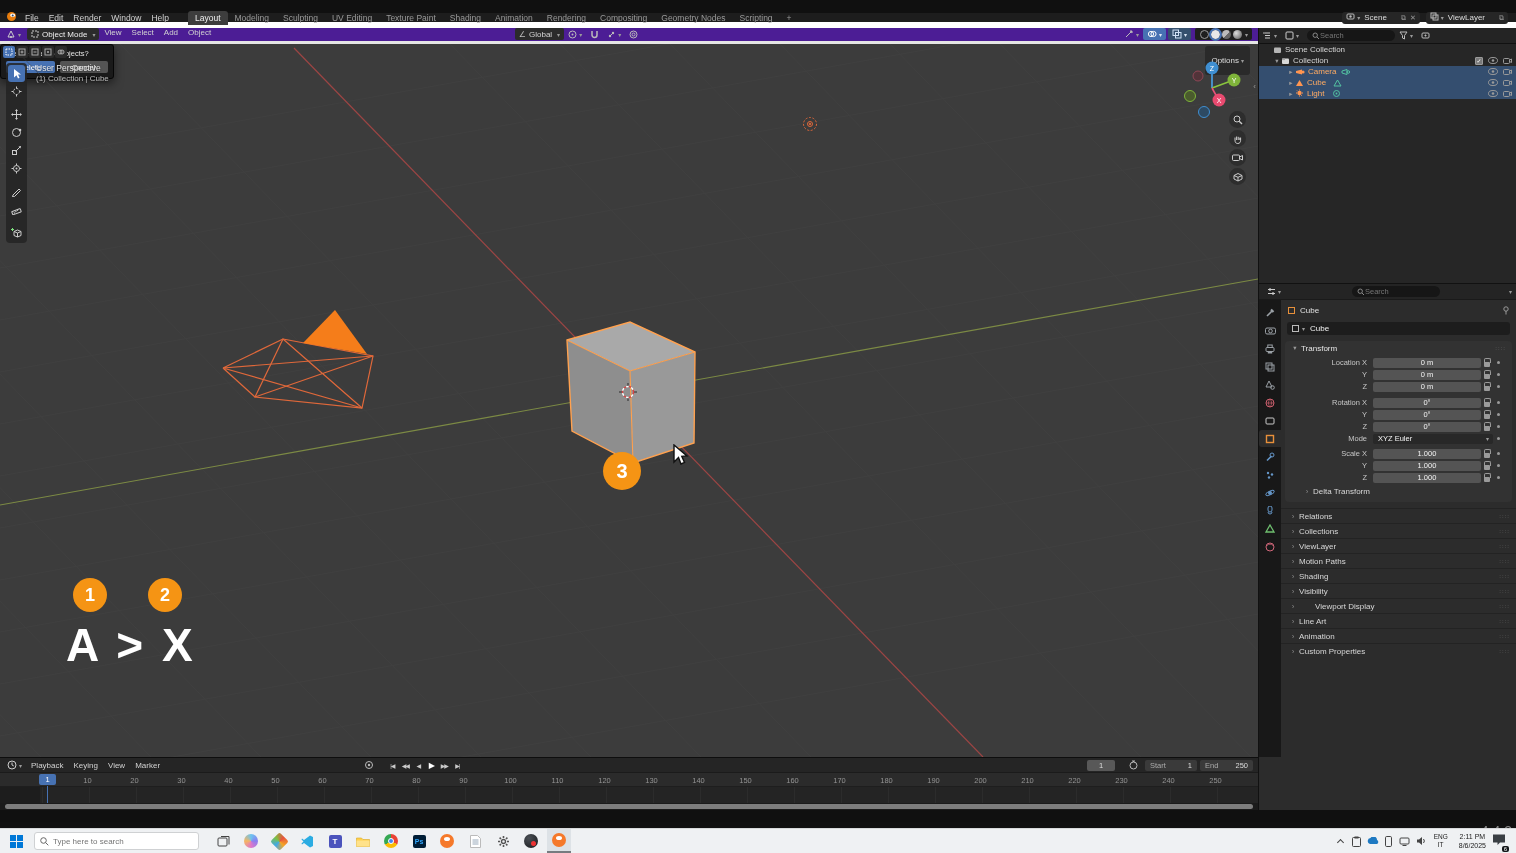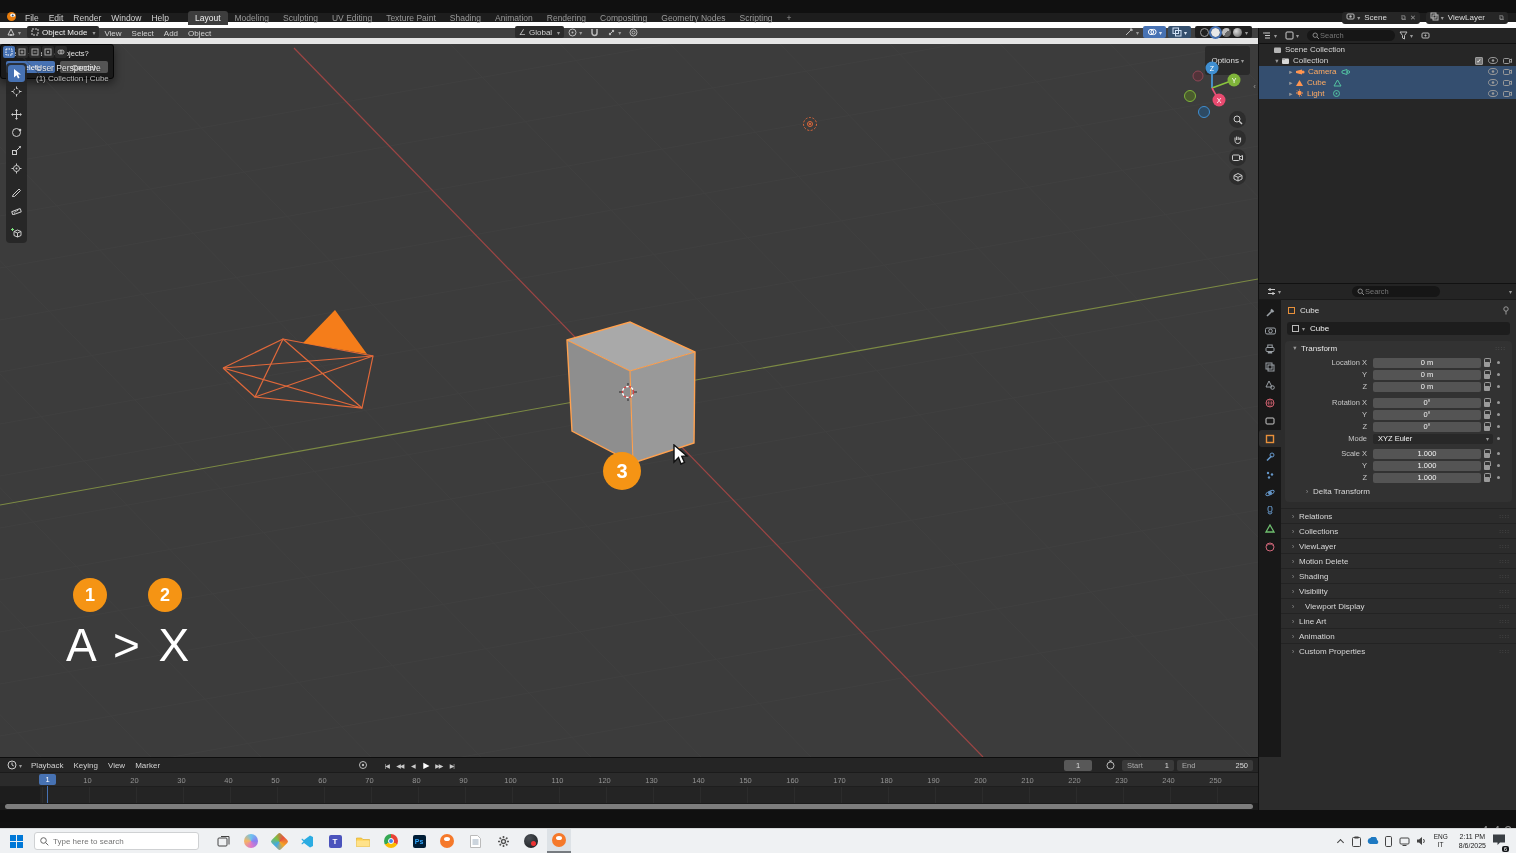--- a/index.html
+++ b/index.html
@@ -12,21 +12,21 @@
   
   #titlebar{left:0;top:0;width:1516px;height:13px;background:#0c0c0c;display:flex;align-items:center;font-size:8.5px;color:#bdbdbd}
   .winbtn{width:26px;height:13px;display:flex;align-items:center;justify-content:center;color:#cfcfcf;font-size:7.5px}
   
   #topbar{left:0;top:13px;width:1516px;height:15px;background:#1d1d1d;display:flex;align-items:center;font-size:8.5px;border-bottom:6px solid #ffffff}
   .menu{padding:0 5px;color:#d2d2d2}
   .wtab{padding:2px 7px;color:#9a9a9a;border-radius:3px 3px 0 0;white-space:nowrap}
   .wtab.active{background:#3d3d3d;color:#f1f1f1}
   .idwidget{background:#262626;border-radius:3px;height:12px;display:flex;align-items:center;padding:0 4px;margin-left:6px;font-size:8px;color:#ddd}
   
-  #vheader{left:0;top:28px;width:1258px;height:16px;background:#404040;display:flex;align-items:flex-end;font-size:8px;color:#d5d5d5;border-bottom:6px solid #e5e5e5}
+  #vheader{left:0;top:28px;width:1258px;height:16px;background:#4c1d95;display:flex;align-items:flex-start;font-size:8px;color:#d5d5d5;border-bottom:3px solid #e5e5e5}
   #oheader{left:1258px;top:28px;width:258px;height:16px;background:#242424;display:flex;align-items:center;border-bottom:1px solid #111;border-left:1px solid #111}
   .hbtn{display:flex;align-items:center;padding:0 4px;height:12px;border-radius:2px}
   .pill{background:#2b2b2b;border-radius:2px;height:12px;display:flex;align-items:center;padding:0 4px}
   .searchpill{background:#161616;border-radius:7px;height:11px;display:flex;align-items:center;padding:0 5px;color:#8a8a8a}
   .searchpill input{background:transparent;border:0;outline:0;color:#bbb;font-size:7.5px;width:70px;font-family:"Liberation Sans",sans-serif}
   .ball{width:9px;height:9px;border-radius:50%;margin:0 1px}
   
   #viewport{left:0;top:44px;width:1258px;height:713px;background:#3c3c3c;overflow:hidden}
   #toolsettings{left:3px;top:2px;display:flex;gap:1px}
   .ts{width:12px;height:12px;background:#2a2a2a;border-radius:2px;display:flex;align-items:center;justify-content:center;font-size:7px;color:#bbb}
@@ -42,21 +42,21 @@
   .navaid{right:12px;width:17px;height:17px;border-radius:50%;background:rgba(40,40,40,.75);display:flex;align-items:center;justify-content:center}
   
   #dialog{left:628px;top:386px;width:114px;background:#1a1a1a;border:1px solid #060606;border-radius:3px;box-shadow:0 4px 10px rgba(0,0,0,.5);z-index:5}
   #dialog .dtitle{font-size:7.5px;color:#e3e3e3;padding:4px 6px 3px}
   #dialog .dbtns{display:flex;gap:5px;padding:0 5px 5px}
   .dbtn{flex:1;height:12px;border-radius:2px;font-size:7.5px;display:flex;align-items:center;justify-content:center}
   .dbtn.primary{background:#4772b3;color:#fff}
   .dbtn.neutral{background:#545454;color:#eee}
   
   .stepcircle{border-radius:50%;background:#f59414;color:#fff;display:flex;align-items:center;justify-content:center;font-weight:bold;z-index:6}
-  #shortcut{left:66px;top:574px;font-size:46px;font-weight:normal;color:#fff;letter-spacing:3px;z-index:6}
+  #shortcut{left:66px;top:574px;font-size:46px;font-weight:bold;color:#fff;letter-spacing:3px;z-index:6}
   
   #outliner{left:1258px;top:44px;width:258px;height:239px;background:#262626;border-left:1px solid #111;font-size:8px;color:#d5d5d5}
   .olrow{height:11px;display:flex;align-items:center;position:relative}
   .olrow.sel{background:#344e6f}
   .olrow .nm{margin-left:3px}
   .olrow.sel .nm{color:#ffab63}
   .exp{color:#9a9a9a;font-size:6.5px;width:8px;text-align:center}
   .rowicons{position:absolute;right:4px;display:flex;gap:5px;align-items:center}
   #properties{left:1258px;top:283px;width:258px;height:527px;background:#2c2c2c;border-left:1px solid #111;border-top:1px solid #111;font-size:8px}
   #ptabs{position:absolute;left:0;top:16px;bottom:0;width:22px;background:#181818}
@@ -771,36 +771,36 @@
             <span style="margin-left:2px">Collections</span>
             <span class="grip">::::</span>
           </div>
           <div class="psec">
             <span class="exp">›</span>
             <span style="margin-left:2px">ViewLayer</span>
             <span class="grip">::::</span>
           </div>
           <div class="psec">
             <span class="exp">›</span>
-            <span style="margin-left:2px">Motion Delete</span>
+            <span style="margin-left:2px">Motion Paths</span>
             <span class="grip">::::</span>
           </div>
           <div class="psec">
             <span class="exp">›</span>
             <span style="margin-left:2px">Shading</span>
             <span class="grip">::::</span>
           </div>
           <div class="psec">
             <span class="exp">›</span>
             <span style="margin-left:2px">Visibility</span>
             <span class="grip">::::</span>
           </div>
           <div class="psec">
             <span class="exp">›</span>
-            <span style="margin-left:8px">Viewport Display</span>
+            <span style="margin-left:18px">Viewport Display</span>
             <span class="grip">::::</span>
           </div>
           <div class="psec">
             <span class="exp">›</span>
             <span style="margin-left:2px">Line Art</span>
             <span class="grip">::::</span>
           </div>
           <div class="psec">
             <span class="exp">›</span>
             <span style="margin-left:2px">Animation</span>
@@ -937,21 +937,21 @@
       <span class="hbtn">
           <svg width="9" height="10">
             <circle cx="4.5" cy="5.5" r="3.5" fill="none" stroke="#bbb"></circle>
             <path d="M3 1 h3 M4.5 2 v-1" stroke="#bbb"></path>
           </svg>
         </span>
       <span class="tlfield" style="width:52px;justify-content:space-between;margin-left:3px">
           <span style="color:#aaa">Start</span>
           <span>1</span>
         </span>
-      <span class="tlfield" style="width:76px;justify-content:space-between;margin:0 5px 0 3px">
+      <span class="tlfield" style="width:53px;justify-content:space-between;margin:0 5px 0 3px">
           <span style="color:#aaa">End</span>
           <span>250</span>
         </span>
     </div>
     <div id="tl-ruler">
       <div style="position:absolute;left:64px;top:3px;white-space:nowrap">
         <span class="tick">10</span><span class="tick">20</span><span class="tick">30</span><span class="tick">40</span><span class="tick">50</span><span class="tick">60</span><span class="tick">70</span><span class="tick">80</span><span class="tick">90</span><span class="tick">100</span><span class="tick">110</span><span class="tick">120</span><span class="tick">130</span><span class="tick">140</span><span class="tick">150</span><span class="tick">160</span><span class="tick">170</span><span class="tick">180</span><span class="tick">190</span><span class="tick">200</span><span class="tick">210</span><span class="tick">220</span><span class="tick">230</span><span class="tick">240</span><span class="tick">250</span>
       </div>
       <div style="position:absolute;left:39px;top:1px;width:17px;height:11px;background:#4772b3;border-radius:2px;color:#fff;font-size:7.5px;display:flex;align-items:center;justify-content:center">
           <span>1</span>

